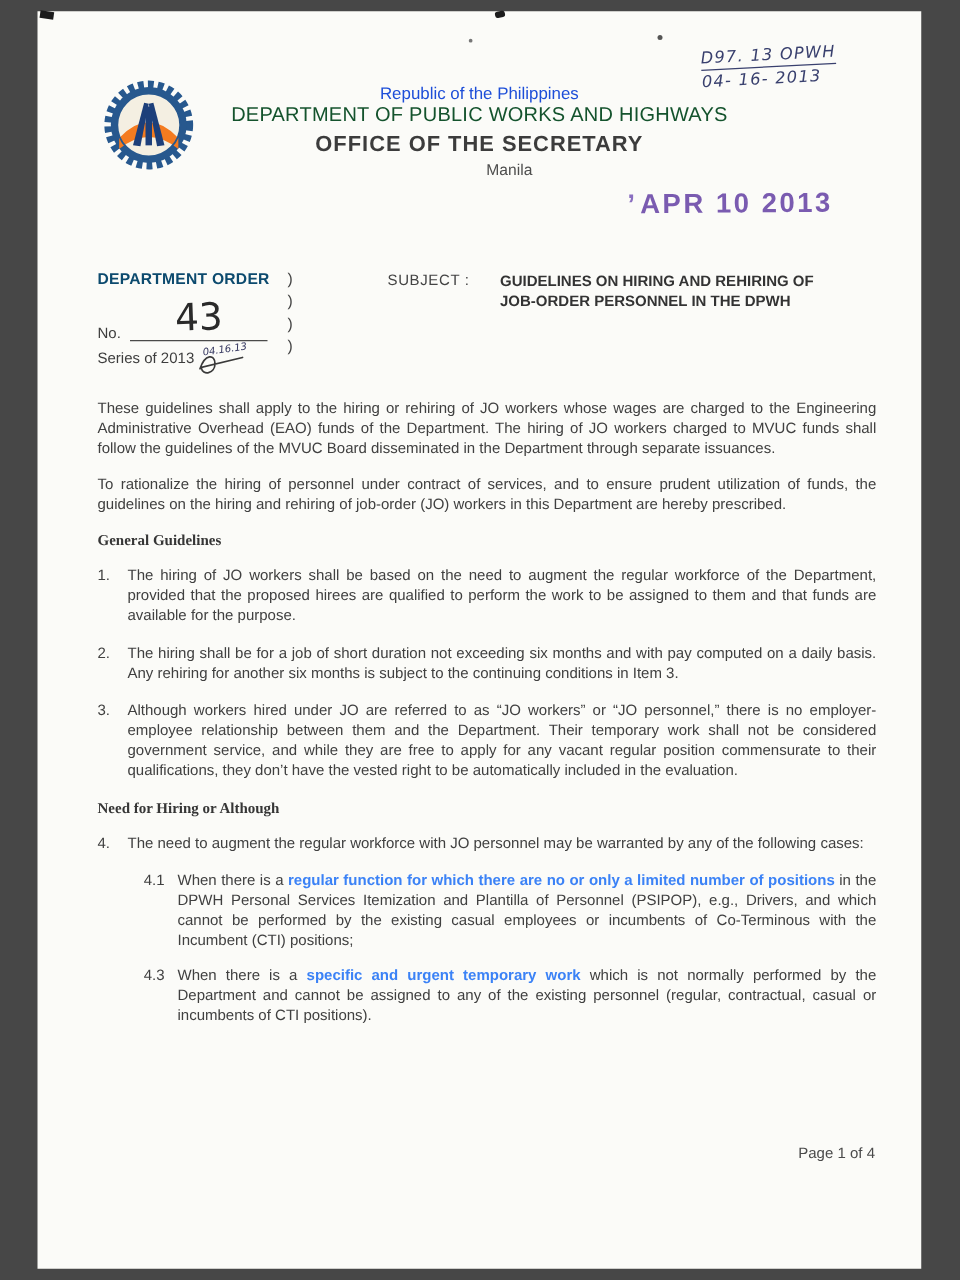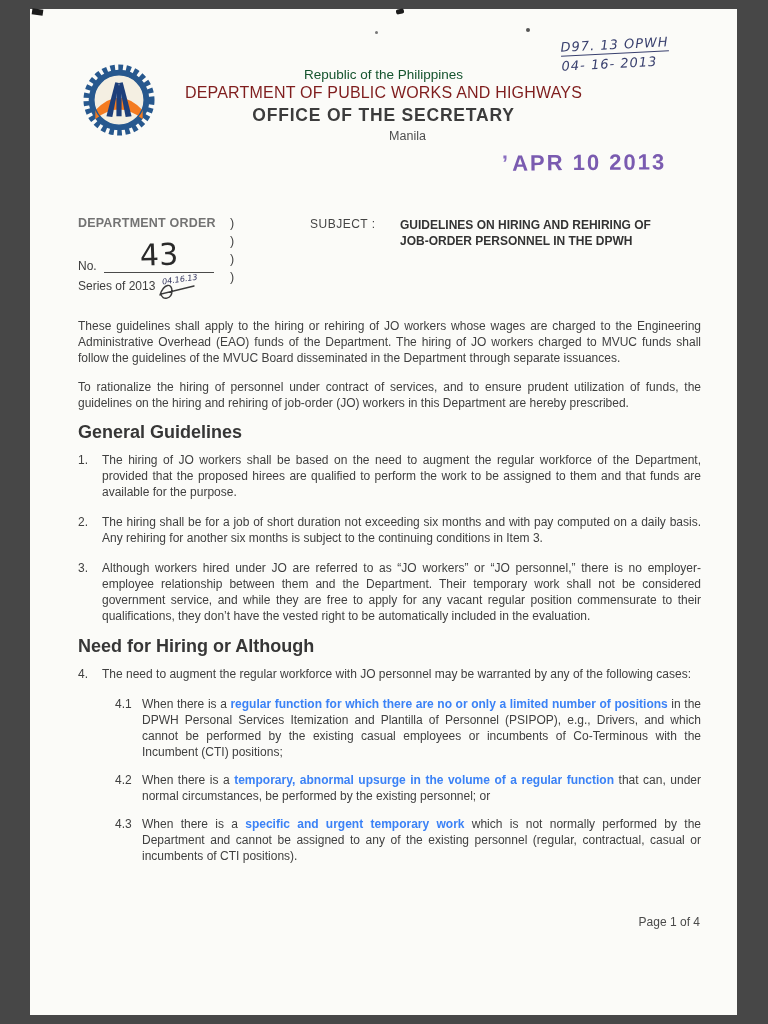--- a/index.html
+++ b/index.html
@@ -35,41 +35,41 @@
     line-height:15px;
   }
   .annotation .ln1 { border-bottom:1.5px solid #39406e; padding-bottom:1px; letter-spacing:1px; }
   .annotation .ln2 { letter-spacing:1px; padding-top:2px; }
 
   
   .logo { position:absolute; left:52px; top:54px; width:74px; height:74px; }
 
   
   .letterhead { position:absolute; left:0; right:0; top:58px; text-align:center; color:#4a4a4a; }
-  .letterhead .l1 { font-size:13.5px; color:#14532d; }
-  .letterhead .l2 { font-size:16px; margin-top:2px; color:#7f1d1d; letter-spacing:0.2px; }
+  .letterhead .l1 { font-size:13.5px; color:#1d4ed8; }
+  .letterhead .l2 { font-size:16px; margin-top:2px; color:#14532d; letter-spacing:0.2px; }
   .letterhead .l3 { font-size:17.5px; font-weight:bold; letter-spacing:0.8px; margin-top:3px; color:#3c3c3c; }
   .letterhead .l4 { font-size:12.5px; margin-top:3px; color:#4e4e4e;padding-left:48px; }
 
   
   .stamp {
     position:absolute; left:472px; top:141px;
     color:#7a5bb0;
     font-size:22px;
     font-weight:bold;
     letter-spacing:2px;
     transform:rotate(-0.5deg);
     font-family:"Liberation Sans", sans-serif;
   }
   .stamp::before { content:"\2019"; margin-right:2px; color:#8a6fc0; }
 
   
   .order { position:absolute; left:48px; top:207px; right:36px; height:100px; font-size:12px; }
   .order-left { position:absolute; left:0; top:0; width:175px; }
-  .order-title { font-weight:bold; font-size:12.5px; letter-spacing:0.2px; color:#737373; }
+  .order-title { font-weight:bold; font-size:12.5px; letter-spacing:0.2px; color:#0c4a6e; }
   .no-row { margin-top:12px; position:relative; height:34px; }
   .no-label { position:absolute; left:0; bottom:3px; font-size:12px; }
   .no-line { position:absolute; left:26px; bottom:3px; width:110px; border-bottom:1.2px solid #4a4a4a; text-align:center; height:34px; }
   .hw43 {
     display:inline-block;
     font-family:"DejaVu Sans", sans-serif;
     font-size:30px; line-height:32px;
     color:#2a2a2a;
     transform:rotate(-2deg);
   }
@@ -83,21 +83,21 @@
 
   .paren-col { position:absolute; left:152px; top:0; width:10px; color:#444; }
   .paren-col span { display:block; height:18px; font-size:12.5px; }
 
   .subject-label { position:absolute; left:232px; top:1px; font-size:12px; letter-spacing:0.5px; color:#444; }
   .subject-text { position:absolute; left:322px; top:1px; width:300px; font-weight:bold; font-size:12px; line-height:16px; color:#333; }
 
   
   .body { position:absolute; left:48px; top:309px; width:623px; font-size:12px; line-height:16px; color:#404040; }
   .para { text-align:justify; margin-bottom:13px; }
-  .sec-head { font-weight:bold; font-size:18px; margin-top:0; margin-bottom:12px; color:#363636; }
+  .sec-head { font-weight:bold; font-size:12px; margin-top:0; margin-bottom:12px; color:#363636;font-family:Liberation Serif, serif; }
 
   .li { display:flex; margin-bottom:14px; }
   .li .num { width:24px; flex:0 0 24px; }
   .li .txt { flex:1; text-align:justify; }
 
   .sli { display:flex; margin-left:37px; margin-bottom:12px; }
   .sli .num { width:27px; flex:0 0 27px; }
   .sli .txt { flex:1; text-align:justify; }
   .sli b { color:#3b82f6; }
 
@@ -196,24 +196,20 @@
     <div class="li">
       <span class="num">4.</span>
       <span class="txt">The need to augment the regular workforce with JO personnel may be warranted by any of the following cases:</span>
     </div>
 
     <div class="sli">
       <span class="num">4.1</span>
       <span class="txt"><span>When there is a </span><b>regular function for which there are no or only a limited number of positions</b><span> in the DPWH Personal Services Itemization and Plantilla of Personnel (PSIPOP), e.g., Drivers, and which cannot be performed by the existing casual employees or incumbents of Co-Terminous with the Incumbent (CTI) positions;</span></span>
     </div>
     <div class="sli">
-      <span class="num">4.2</span>
-      <span class="txt"><span>When there is a </span><b>temporary, abnormal upsurge in the volume of a regular function</b><span> that can, under normal circumstances, be performed by the existing personnel; or</span></span>
-    </div>
-    <div class="sli">
       <span class="num">4.3</span>
       <span class="txt"><span>When there is a </span><b>specific and urgent temporary work</b><span> which is not normally performed by the Department and cannot be assigned to any of the existing personnel (regular, contractual, casual or incumbents of CTI positions).</span></span>
     </div>
 
   </div>
 
   <div class="footer">Page 1 of 4</div>
 
 </div>
 

